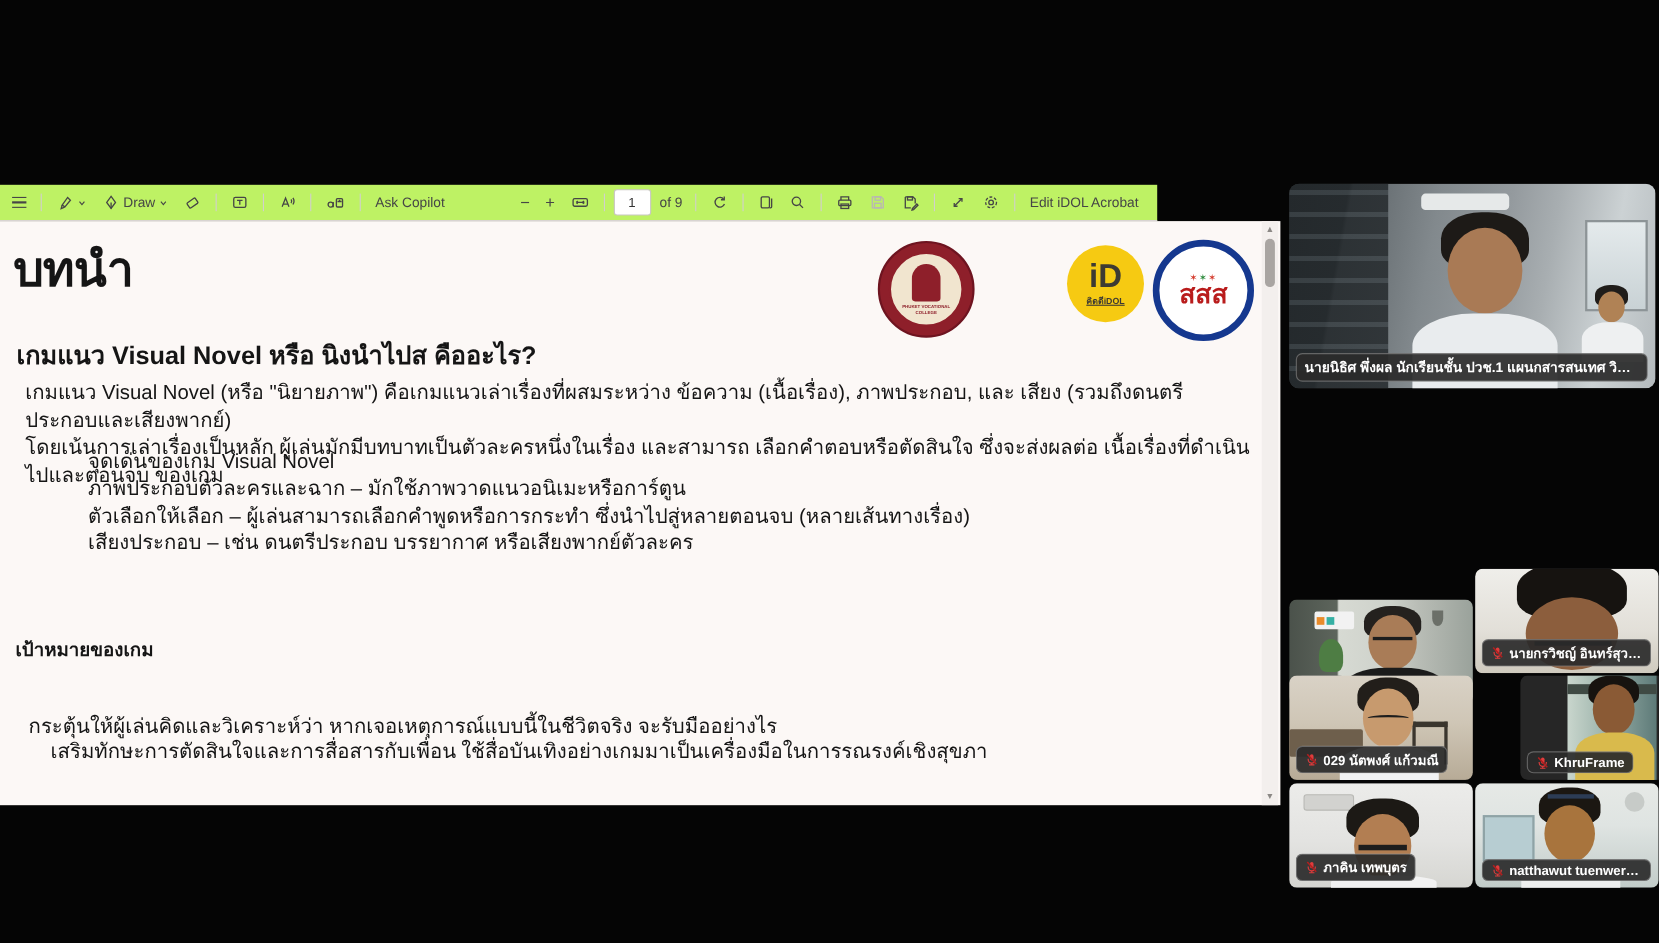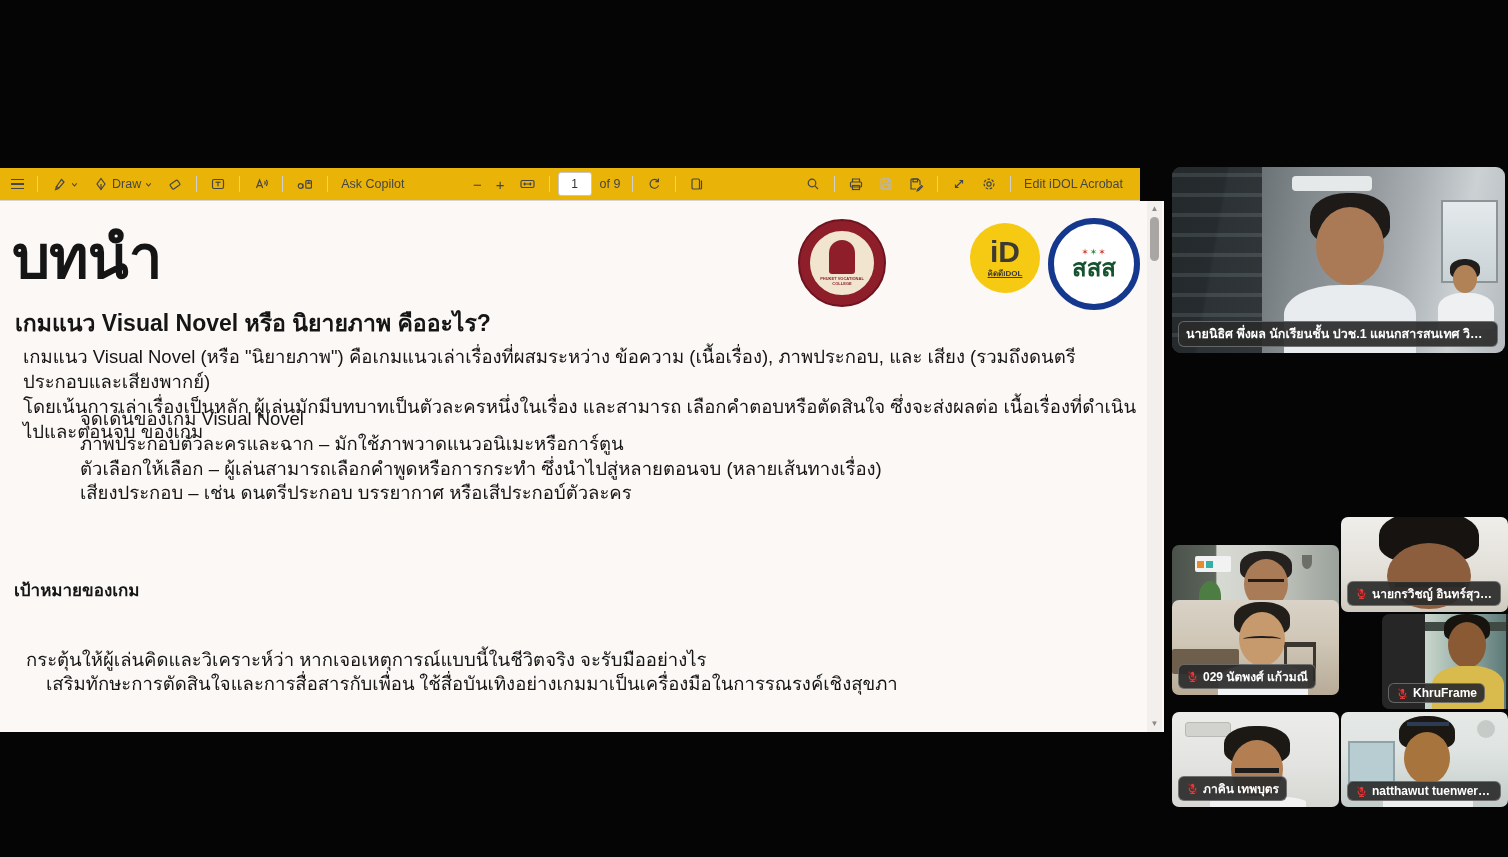--- a/index.html
+++ b/index.html
@@ -2,22 +2,22 @@
 <html><head>
 <meta charset="utf-8">
 <style>
   html,body{margin:0;padding:0;}
   body{
     width:1508px;height:857px;background:#050505;position:relative;
     font-family:"Liberation Sans","DejaVu Sans",sans-serif;overflow:hidden;
   }
   
   .pdf-toolbar{
-    position:absolute;left:0;top:168px;width:1140px;height:32px;
-    background:#eab308;border-bottom:1px solid #d8d4d2;color:#464646;
+    position:absolute;left:0;top:168px;width:1052px;height:32px;
+    background:#bef264;border-bottom:1px solid #d8d4d2;color:#464646;
     font-size:12.5px;
   }
   .tb-group{position:absolute;top:0;height:32px;display:flex;align-items:center;gap:4px;}
   .tb-left{left:6px;}
   .tb-center{left:468px;}
   .tb-right{right:12px;}
   .tb-btn{
     display:flex;align-items:center;gap:3px;padding:3px 5px;border-radius:4px;
     cursor:default;color:#464646;white-space:nowrap;
   }
@@ -31,21 +31,21 @@
     width:28px;height:20px;border:1px solid #c9c6c4;border-radius:3px;
     background:#fff;text-align:center;font-size:12px;color:#333;
     font-family:"Liberation Sans",sans-serif;
   }
   .tb-label{font-size:12.5px;}
   
   .doc-viewport{
     position:absolute;left:0;top:201px;width:1164px;height:531px;
     background:#fcf8f6;color:#151515;overflow:hidden;
   }
-  .doc-title{position:absolute;left:12px;top:8px;font-size:60px;font-weight:600;letter-spacing:-1px;}
+  .doc-title{position:absolute;left:12px;top:8px;font-size:44px;font-weight:600;letter-spacing:-1px;}
   .q-heading{position:absolute;left:15px;top:104px;font-size:23px;font-weight:600;}
   .intro{position:absolute;left:23px;top:143px;width:1118px;font-size:18.5px;line-height:25px;}
   .features{position:absolute;left:80px;top:206px;font-size:18.5px;line-height:24.8px;}
   .goals-heading{position:absolute;left:14px;top:375px;font-size:17px;font-weight:700;}
   .goals{position:absolute;left:26px;top:446px;font-size:18.5px;line-height:25px;}
   .goals div:nth-child(2){margin-left:20px;font-family:Liberation Serif, serif;}
   
   .logo-row{position:absolute;left:798px;top:16px;width:336px;height:96px;}
   .seal{
     position:absolute;left:0;top:2px;width:84px;height:84px;border-radius:50%;
@@ -69,21 +69,21 @@
   .kiddee-caption{font-size:8px;font-weight:700;color:#3d3a33;text-decoration:underline;}
   .sss{
     position:absolute;left:250px;top:1px;width:80px;height:80px;border-radius:50%;
     background:#fff;border:6px solid #15388f;display:flex;flex-direction:column;
     align-items:center;justify-content:center;
   }
   .sss-stars{font-size:9px;letter-spacing:1px;line-height:8px;}
   .sss-stars b:nth-child(1){color:#d4392b;}
   .sss-stars b:nth-child(2){color:#2c8a3c;}
   .sss-stars b:nth-child(3){color:#d4392b;}
-  .sss-text{font-size:24px;font-weight:800;color:#14532d;line-height:24px;}
+  .sss-text{font-size:24px;font-weight:800;color:#b91c1c;line-height:24px;}
   
   .doc-scrollbar{
     position:absolute;left:1147px;top:201px;width:15px;height:531px;background:#f3efed;
   }
   .sb-arrow{position:absolute;left:0;width:15px;height:14px;color:#8b8885;font-size:8px;
     display:flex;align-items:center;justify-content:center;}
   .sb-up{top:0;}
   .sb-down{bottom:2px;}
   .sb-thumb{position:absolute;left:3px;top:16px;width:9px;height:44px;background:#a9a5a2;border-radius:5px;}
   
@@ -297,32 +297,32 @@
     <div class="kiddee">
       <div class="kiddee-glyph">iD</div>
       <div class="kiddee-caption">คิดดีiDOL</div>
     </div>
     <div class="sss">
       <div class="sss-stars"><b>✶</b><b>✶</b><b>✶</b></div>
       <div class="sss-text">สสส</div>
     </div>
   </div>
 
-  <div class="q-heading">เกมแนว Visual Novel หรือ นิยายภาพ คืออะไร?</div>
+  <div class="q-heading">เกมแนว Visual Novel หรือ นิงนำไปส คืออะไร?</div>
 
   <div class="intro">
     <div>เกมแนว Visual Novel (หรือ "นิยายภาพ") คือเกมแนวเล่าเรื่องที่ผสมระหว่าง ข้อความ (เนื้อเรื่อง), ภาพประกอบ, และ เสียง (รวมถึงดนตรีประกอบและเสียงพากย์)</div>
     <div>โดยเน้นการเล่าเรื่องเป็นหลัก ผู้เล่นมักมีบทบาทเป็นตัวละครหนึ่งในเรื่อง และสามารถ เลือกคำตอบหรือตัดสินใจ ซึ่งจะส่งผลต่อ เนื้อเรื่องที่ดำเนินไปและตอนจบ ของเกม</div>
   </div>
 
   <div class="features">
     <div>จุดเด่นของเกม Visual Novel</div>
     <div>ภาพประกอบตัวละครและฉาก – มักใช้ภาพวาดแนวอนิเมะหรือการ์ตูน</div>
     <div>ตัวเลือกให้เลือก – ผู้เล่นสามารถเลือกคำพูดหรือการกระทำ ซึ่งนำไปสู่หลายตอนจบ (หลายเส้นทางเรื่อง)</div>
-    <div>เสียงประกอบ – เช่น ดนตรีประกอบ บรรยากาศ หรือเสีประกอบ์ตัวละคร</div>
+    <div>เสียงประกอบ – เช่น ดนตรีประกอบ บรรยากาศ หรือเสียงพากย์ตัวละคร</div>
   </div>
 
   <div class="goals-heading">เป้าหมายของเกม</div>
 
   <div class="goals">
     <div>กระตุ้นให้ผู้เล่นคิดและวิเคราะห์ว่า หากเจอเหตุการณ์แบบนี้ในชีวิตจริง จะรับมืออย่างไร</div>
     <div>เสริมทักษะการตัดสินใจและการสื่อสารกับเพื่อน ใช้สื่อบันเทิงอย่างเกมมาเป็นเครื่องมือในการรณรงค์เชิงสุขภา</div>
   </div>
 </div>
 
@@ -383,21 +383,21 @@
           <path d="M4 7v1a4 4 0 0 0 8 0V7" stroke="#e03c3c" fill="none" stroke-width="1.3"></path>
           <line x1="8" y1="12" x2="8" y2="14" stroke="#e03c3c" stroke-width="1.3"></line>
           <line x1="5" y1="14" x2="11" y2="14" stroke="#e03c3c" stroke-width="1.3"></line>
           <line x1="3" y1="2" x2="13" y2="13" stroke="#b01f1f" stroke-width="1.8"></line>
         </svg>
     </span>
     <span class="txt">นายกรวิชญ์ อินทร์สุวรรณณี</span>
   </div>
 </div>
 
-<div class="vgrid-tile" style="left:1172px;top:600px;">
+<div class="vgrid-tile" style="left:1172px;top:614px;">
   <div class="scene sc-nattapong">
     <div class="blk desk"></div>
     <div class="blk stool"></div>
     <div class="hair" style="left:62px;top:2px;width:56px;height:34px;background:#221e1a;"></div>
     <div class="head" style="left:67px;top:12px;width:46px;height:54px;background:#c79a6e;"></div>
     <div class="glasses" style="left:71px;top:36px;width:38px;border-top-width:2px;border-radius:50%;"></div>
     <div class="shirt" style="left:46px;top:64px;width:90px;height:38px;background:#f1f2f3;"></div>
   </div>
   <div class="name-tag">
     <span class="mic-muted">

